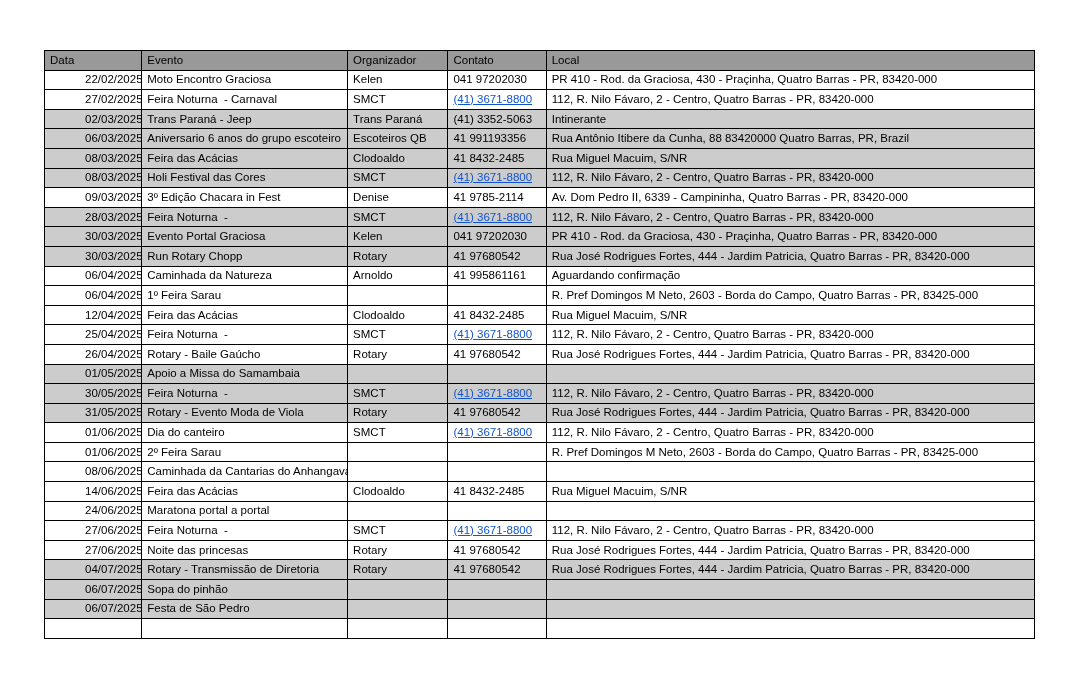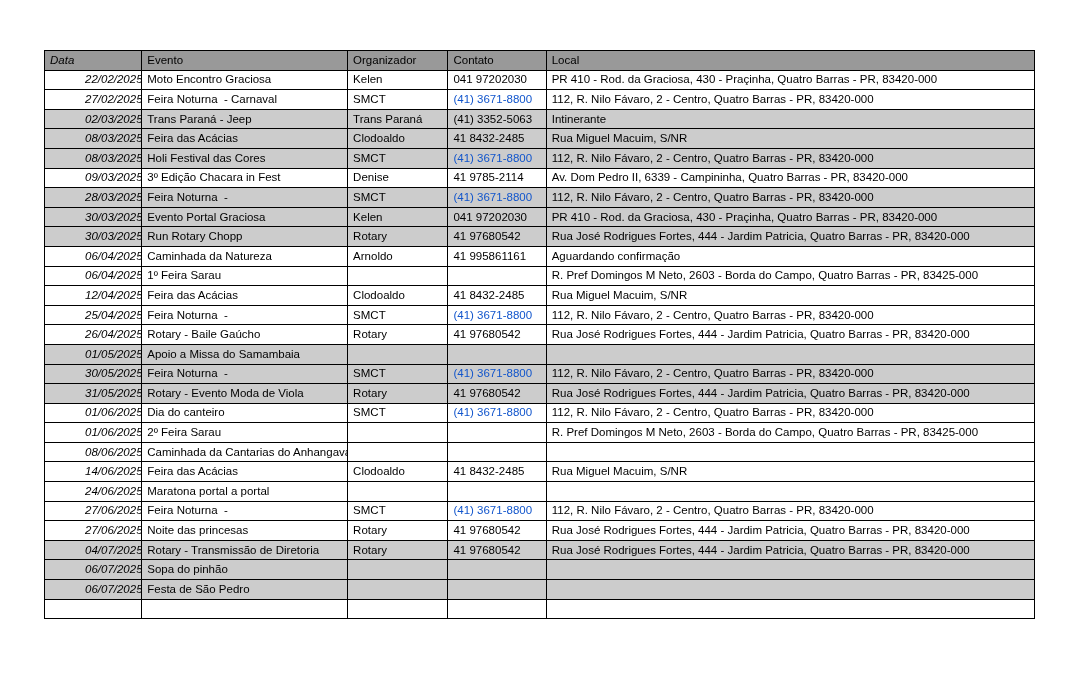--- a/index.html
+++ b/index.html
@@ -23,30 +23,31 @@
     box-sizing: border-box;
     height: 19.6px;
     padding: 0 5px;
     font-size: 11.5px;
     line-height: 13px;
     color: var(--text-color, #000000);
     vertical-align: middle;
     overflow: hidden;
     white-space: pre;
   }
-  .col-data    { width: 94px; font-style: italic;  }
+  .col-data    { width: 94px;  }
   .col-evento  { width: 199px; }
   .col-org     { width: 97px; margin-left: 39px;  }
   .col-contato { width: 95px;  }
   .col-local   { width: 472px; }
   tbody td.col-data { text-align: center; padding-left: 40px; }
   tr.header-row td { background: var(--header-bg, #999999); }
   tr.shaded td { background: var(--shaded-bg, #cccccc); }
   a.phone-link {
     color: var(--link-color, #1155cc);
+    text-decoration: underline;
     cursor: pointer;
   }
 </style>
 </head>
 <body>
 
 <div>
   <table class="events-table">
     <colgroup>
       <col class="col-data">
@@ -80,20 +81,27 @@
           <td class="col-local">112, R. Nilo Fávaro, 2 - Centro, Quatro Barras - PR, 83420-000</td>
         </tr>
         <tr class="shaded">
           <td class="col-data">02/03/2025</td>
           <td class="col-evento">Trans Paraná - Jeep</td>
           <td class="col-org">Trans Paraná</td>
           <td class="col-contato">(41) 3352-5063</td>
           <td class="col-local">Intinerante</td>
         </tr>
         <tr class="shaded">
+          <td class="col-data">06/03/2025</td>
+          <td class="col-evento">Aniversario 6 anos do grupo escoteiro</td>
+          <td class="col-org">Escoteiros QB</td>
+          <td class="col-contato">41 991193356</td>
+          <td class="col-local">Rua Antônio Itibere da Cunha, 88 83420000 Quatro Barras, PR, Brazil</td>
+        </tr>
+        <tr class="shaded">
           <td class="col-data">08/03/2025</td>
           <td class="col-evento">Feira das Acácias</td>
           <td class="col-org">Clodoaldo</td>
           <td class="col-contato">41 8432-2485</td>
           <td class="col-local">Rua Miguel Macuim, S/NR</td>
         </tr>
         <tr class="shaded">
           <td class="col-data">08/03/2025</td>
           <td class="col-evento">Holi Festival das Cores</td>
           <td class="col-org">SMCT</td>

